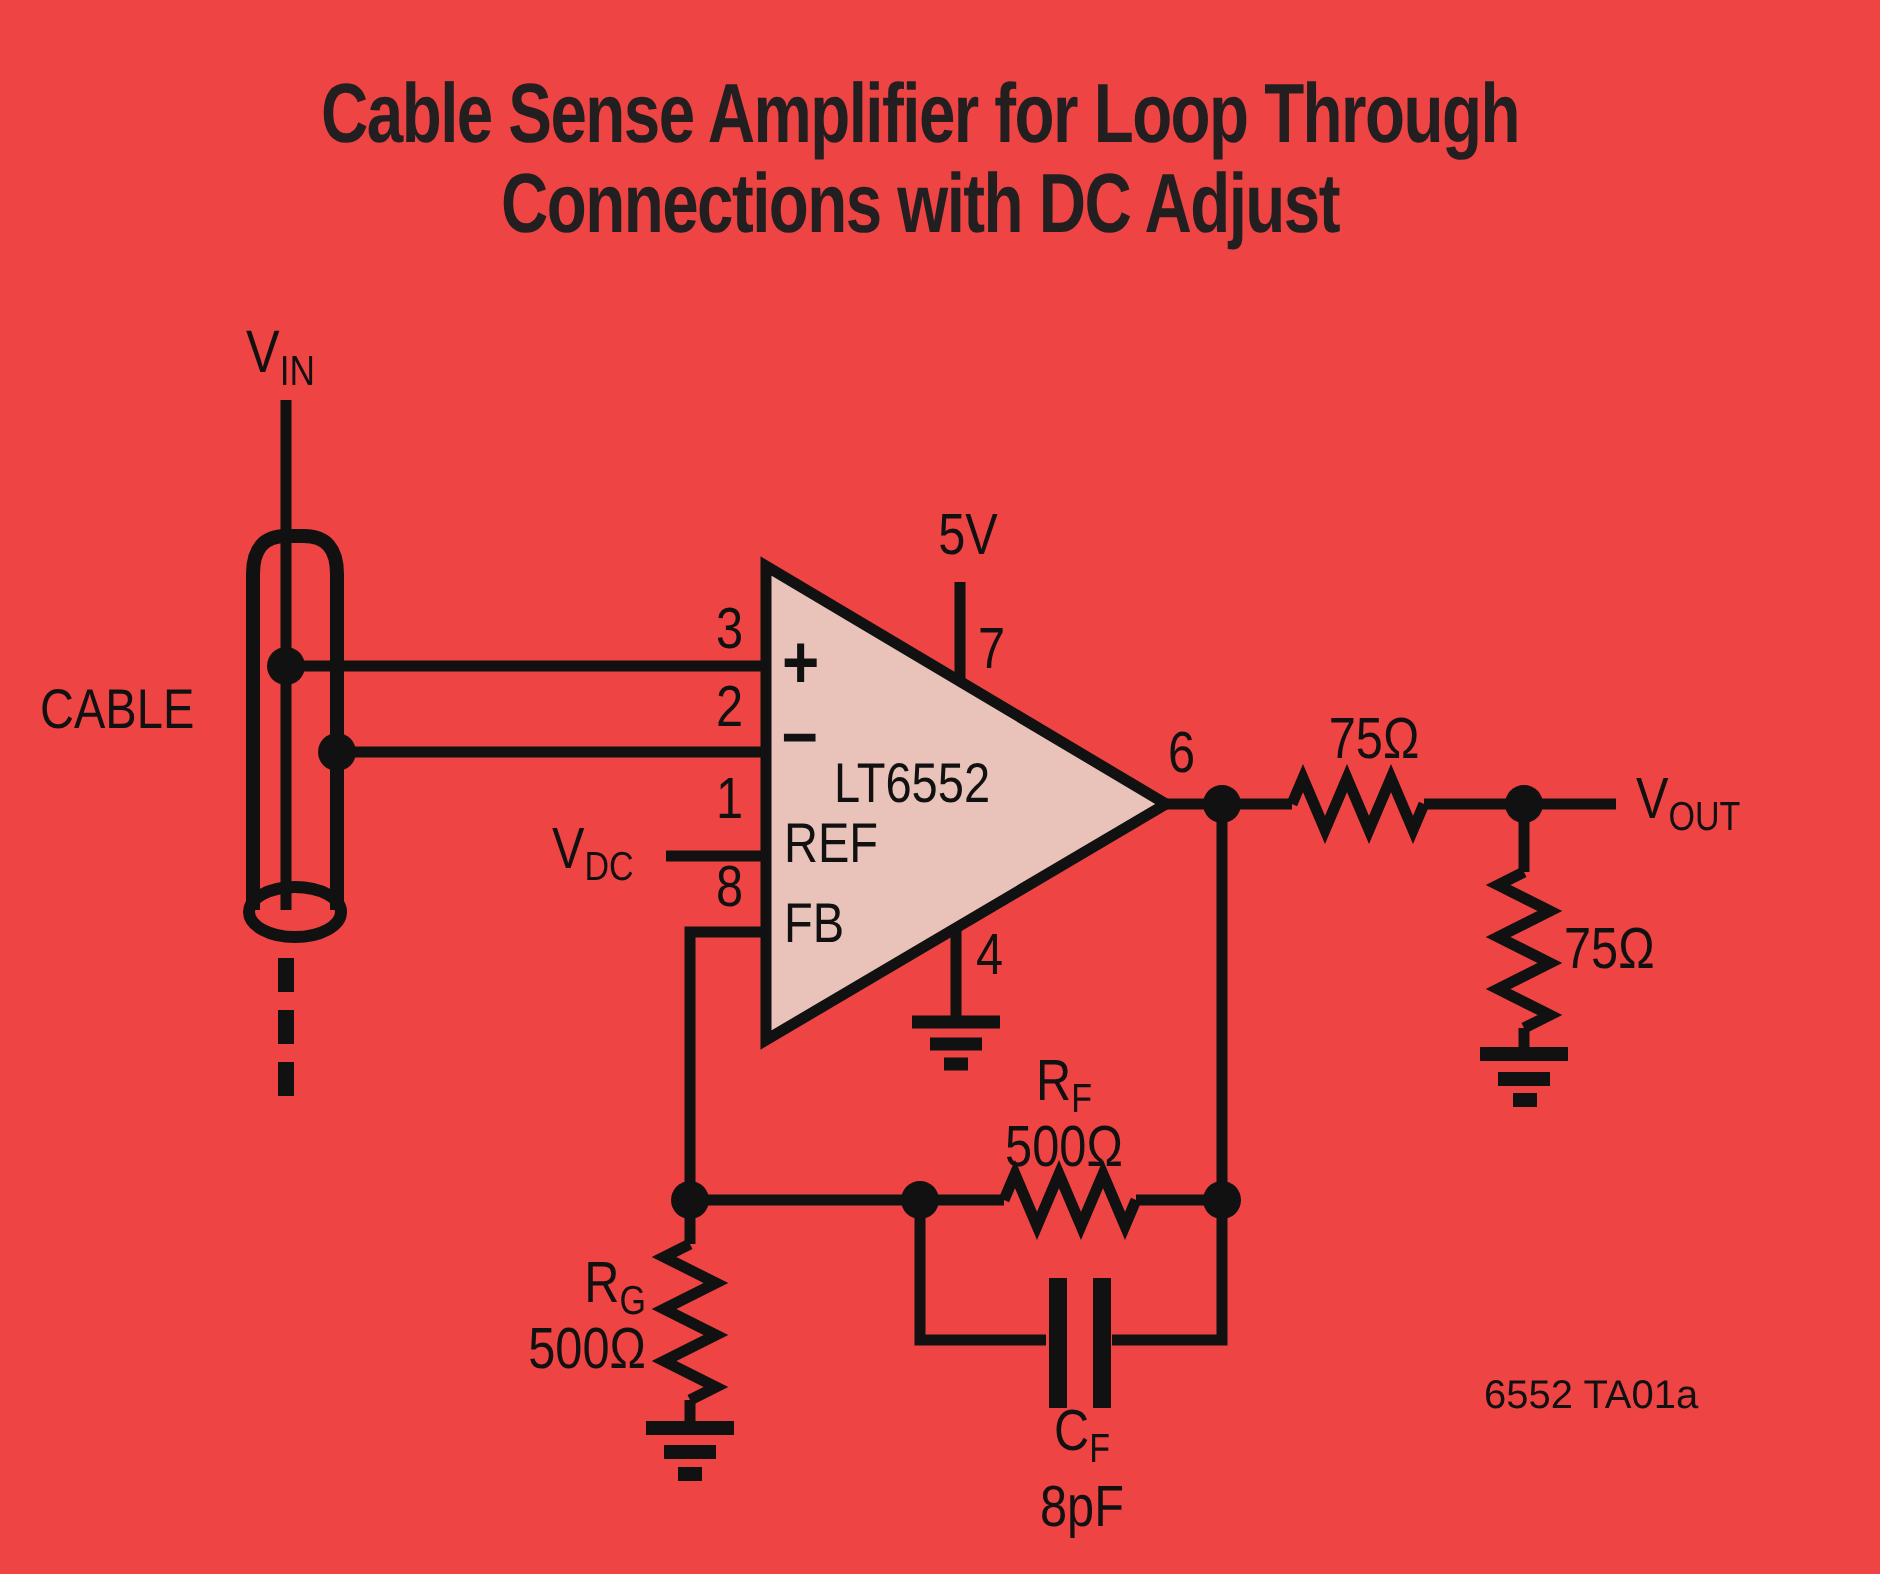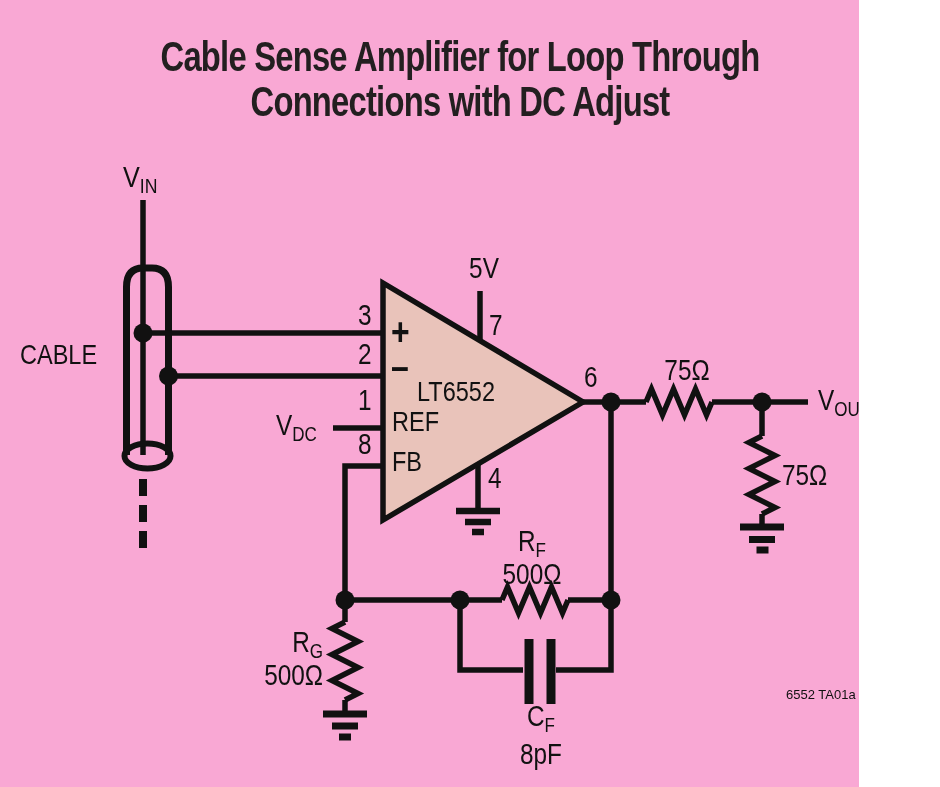--- a/index.html
+++ b/index.html
@@ -1,16 +1,16 @@
 <!DOCTYPE html>
 <html><head>
 <meta charset="utf-8">
 <style>
   html,body{margin:0;padding:0;background:#ffffff;}
-  #page{position:relative;width:859px;height:787px;background:#f9a8d4;overflow:hidden;
+  #page{position:relative;width:940px;height:787px;background:#ef4444;overflow:hidden;
         font-family:"Liberation Sans",sans-serif;color:#111;}
   svg{position:absolute;left:0;top:0;}
   .title-line{position:absolute;left:0;width:920px;text-align:center;
       font-weight:bold;font-size:42px;line-height:1;letter-spacing:-1px;
       transform:scaleX(0.78);transform-origin:50% 0;color:#231f20;white-space:nowrap;}
   .lbl{position:absolute;line-height:1;white-space:nowrap;color:#111;
        transform:scaleX(0.84);transform-origin:0 0;}
   .cxw{text-align:center;transform-origin:50% 0;}
   .rxw{text-align:right;transform-origin:100% 0;}
   .sub{font-size:0.70em;vertical-align:-0.30em;}
@@ -127,15 +127,15 @@
   <div class="lbl rxw" style="left:123px;width:200px;top:628px;font-size:29px;">
     <span>R</span><span class="sub">G</span>
   </div>
   <div class="lbl rxw" style="left:123px;width:200px;top:661px;font-size:29px;">500Ω</div>
 
   <div class="lbl cxw" style="left:441px;width:200px;top:702px;font-size:29px;">
     <span>C</span><span class="sub">F</span>
   </div>
   <div class="lbl cxw" style="left:441px;width:200px;top:740px;font-size:29px;">8pF</div>
 
-  <div class="lbl" style="left:786px;top:688px;font-size:13px;transform:none;">6552 TA01a</div>
+  <div class="lbl" style="left:742px;top:688px;font-size:20px;transform:none;">6552 TA01a</div>
 
 </div>
 
 </body></html>

